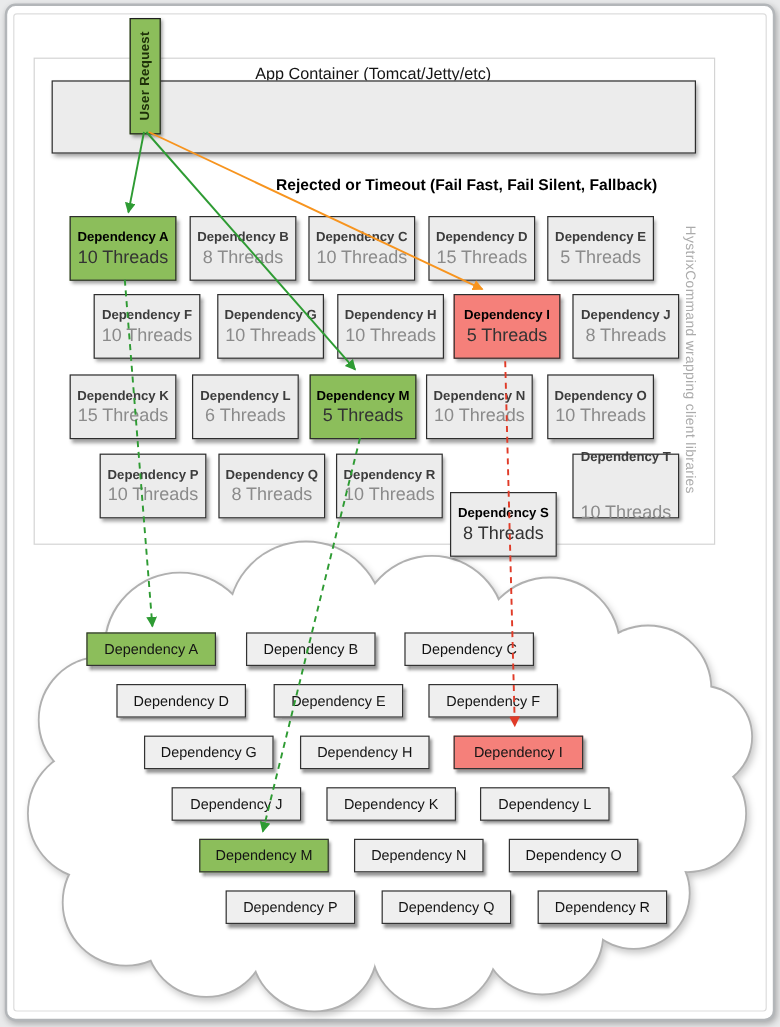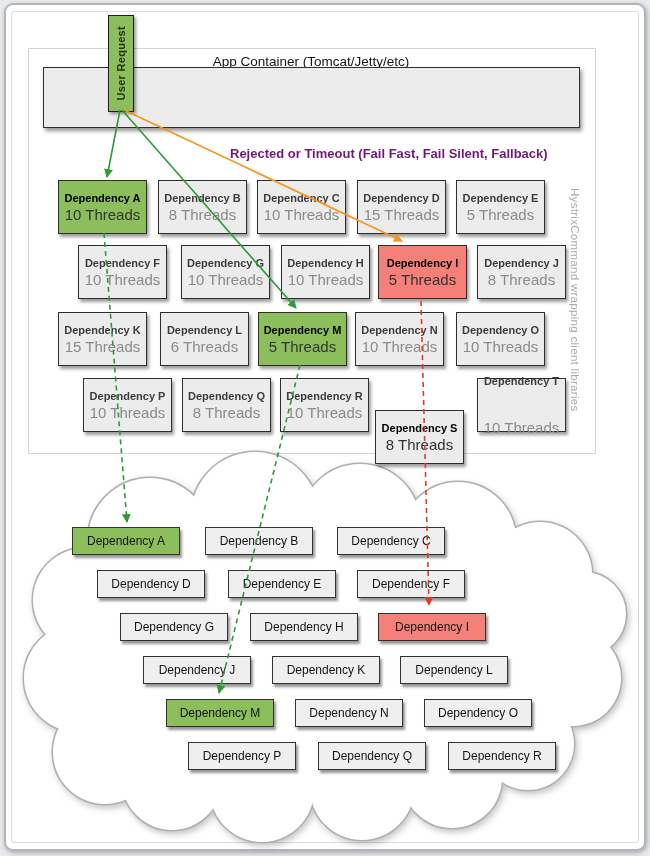--- a/index.html
+++ b/index.html
@@ -95,21 +95,21 @@
   </svg>
 
   <div class="app-container"></div>
   <div class="app-title">App Container (Tomcat/Jetty/etc)</div>
   <div class="bar"></div>
 
   <div class="user-request">
     <span>User Request</span>
   </div>
 
-  <div class="timeout-label" style="color: #701a75;">Rejected or Timeout (Fail Fast, Fail Silent, Fallback)</div>
+  <div class="timeout-label" style="color: #000000;">Rejected or Timeout (Fail Fast, Fail Silent, Fallback)</div>
   <div class="side-label">HystrixCommand wrapping client libraries</div>
 
   <div id="pool-layer">
       <div class="pool green em" style="left: 58px; top: 180px;">
         <div class="pool-name">Dependency A</div>
         <div class="pool-threads">10 Threads</div>
       </div>
       <div class="pool gray" style="left: 158px; top: 180px;">
         <div class="pool-name">Dependency B</div>
         <div class="pool-threads">8 Threads</div>

